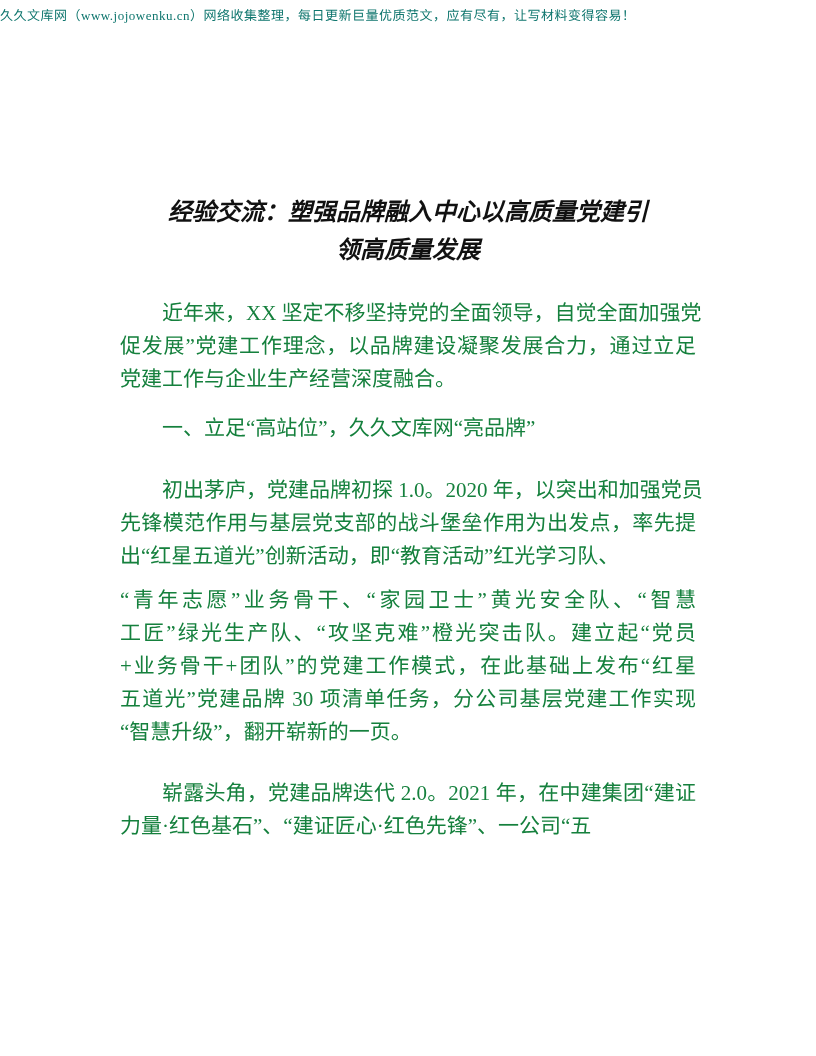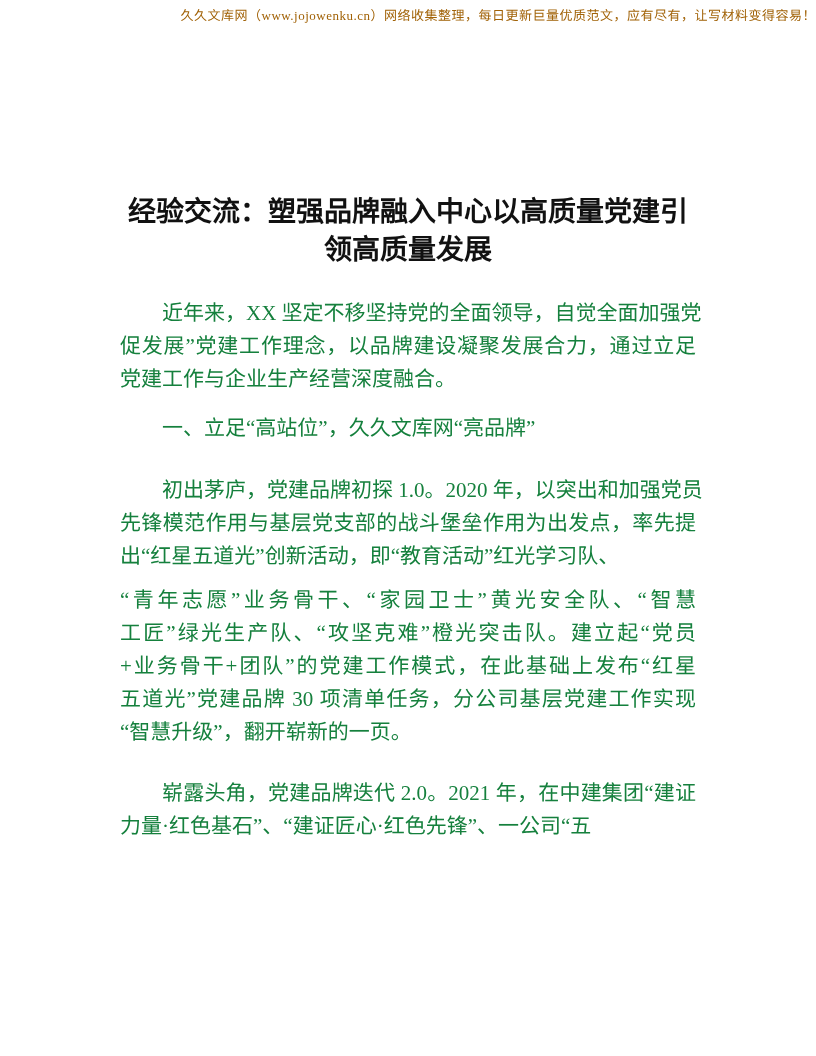--- a/index.html
+++ b/index.html
@@ -6,32 +6,33 @@
   .page{
     position:relative;
     width:816px;height:1056px;
     margin:0 auto;
     background:#ffffff;
     font-family:"Liberation Serif","DejaVu Serif",serif;
     overflow:hidden;
   }
   .doc-header{
     position:absolute;top:6px;left:0;width:100%;
-    text-align:right;
+    text-align:left;
     font-size:13px;line-height:20px;
-    color:#a16207;
+    color:#0f766e;
     letter-spacing:0.5px;
   }
   .doc-title{
     position:absolute;top:193px;left:60px;right:60px;
     margin:0;
     text-align:center;
-    font-size:28px;line-height:38px;
+    font-size:24px;line-height:38px;
     font-weight:bold;
     color:#111111;
+    font-style:italic;
   }
   .doc-body{
     position:absolute;top:297px;left:120px;width:576px;
     font-size:21px;line-height:33px;
     color:#15803d;
   }
   .block{margin:0;}
   .block-1{margin-top:16px;}
   .block-2{margin-top:29px;}
   .block-3{margin-top:11px;}

